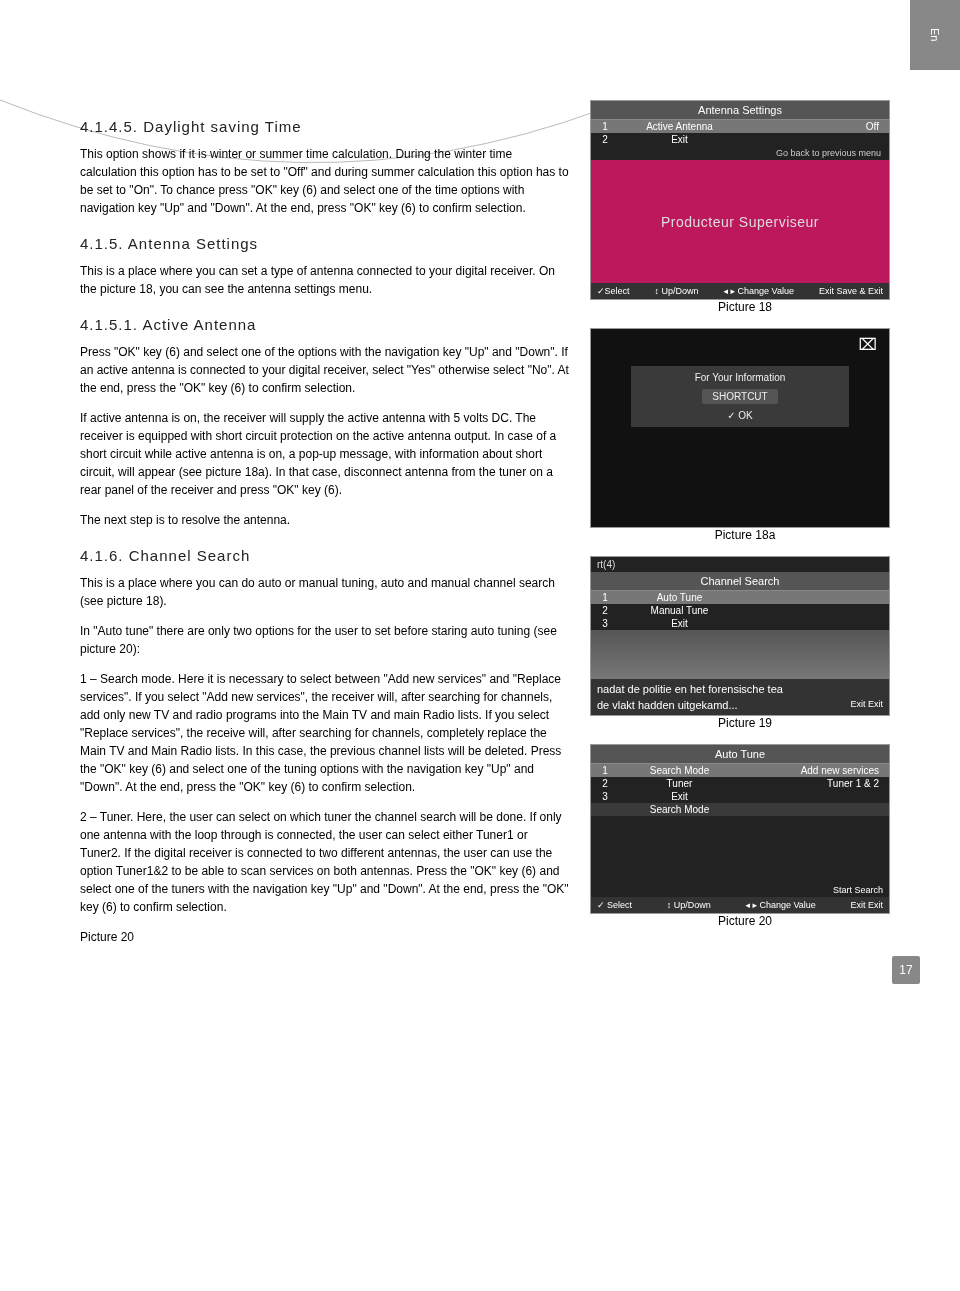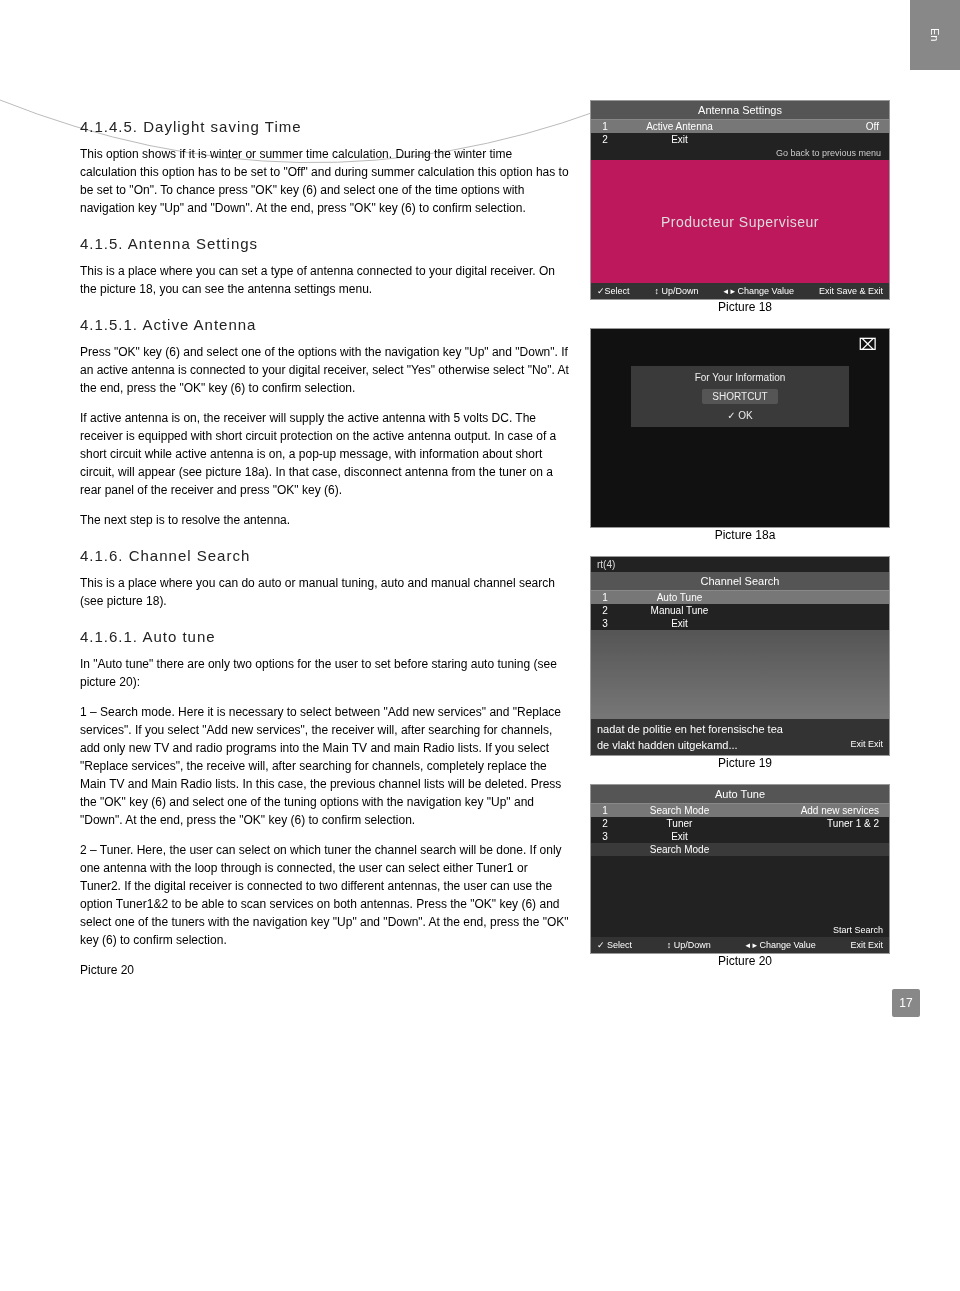--- a/index.html
+++ b/index.html
@@ -161,21 +161,20 @@
       <p>This is a place where you can set a type of antenna connected to your digital receiver. On the picture 18, you can see the antenna settings menu.</p>
 
       <h3 class="section">4.1.5.1. Active Antenna</h3>
       <p>Press "OK" key (6) and select one of the options with the navigation key "Up" and "Down". If an active antenna is connected to your digital receiver, select "Yes" otherwise select "No". At the end, press the "OK" key (6) to confirm selection.</p>
       <p>If active antenna is on, the receiver will supply the active antenna with 5 volts DC. The receiver is equipped with short circuit protection on the active antenna output. In case of a short circuit while active antenna is on, a pop-up message, with information about short circuit, will appear (see picture 18a). In that case, disconnect antenna from the tuner on a rear panel of the receiver and press "OK" key (6).</p>
       <p>The next step is to resolve the antenna.</p>
 
       <h3 class="section">4.1.6. Channel  Search</h3>
       <p>This is a place where you can do auto or manual tuning, auto and manual channel search (see picture 18).</p>
 
-      <h3 class="section">4.1.6.1. Auto tune</h3>
       <p>In "Auto tune" there are only two options for the user to set before staring auto tuning (see picture 20):</p>
       <p>1 – Search mode. Here it is necessary to select between "Add new services" and "Replace services". If you select "Add new services", the receiver will, after searching for channels, add only new TV and radio programs into the Main TV and main Radio lists. If you select "Replace services", the receive will, after searching for channels, completely replace the Main TV and Main Radio lists.  In this case, the previous channel lists will be deleted.  Press the "OK" key (6) and select one of the tuning options with the navigation key "Up" and "Down".  At the end, press the "OK" key (6) to confirm selection.</p>
       <p>2 – Tuner. Here, the user can select on which tuner the channel search will be done.  If only one antenna with the loop through is connected, the user can select either Tuner1 or Tuner2.  If the digital receiver is connected to two different antennas, the user can use the option Tuner1&amp;2 to be able to scan services on both antennas.  Press the "OK" key (6) and select one of the tuners with the navigation key "Up" and "Down".  At the end, press the "OK" key (6) to confirm selection.</p>
       <p>Picture 20</p>
 
     </div>
 
     <div class="right-col">
 
       <div class="fig">
@@ -212,21 +211,21 @@
             <div style="font-size:10px;">For Your Information</div>
             <div style="background:#555;display:inline-block;padding:2px 10px;margin:6px 0;border-radius:2px;">SHORTCUT</div>
             <div>✓ OK</div>
           </div>
           <div style="flex:1"></div>
         </div>
         <div class="fig-caption">Picture 18a</div>
       </div>
 
       <div class="fig">
-        <div class="fig-img" style="height:200px;">
+        <div class="fig-img" style="height:160px;">
           <div>
             <div style="text-align:left;padding:2px 6px;font-size:10px;color:#ddd;">rt(4)</div>
             <div class="scr-header">Channel Search</div>
             <div class="scr-row hl">
                 <span>1</span>
                 <span style="text-align:center">Auto Tune</span>
                 <span></span>
               </div>
             <div class="scr-row">
                 <span>2</span>

